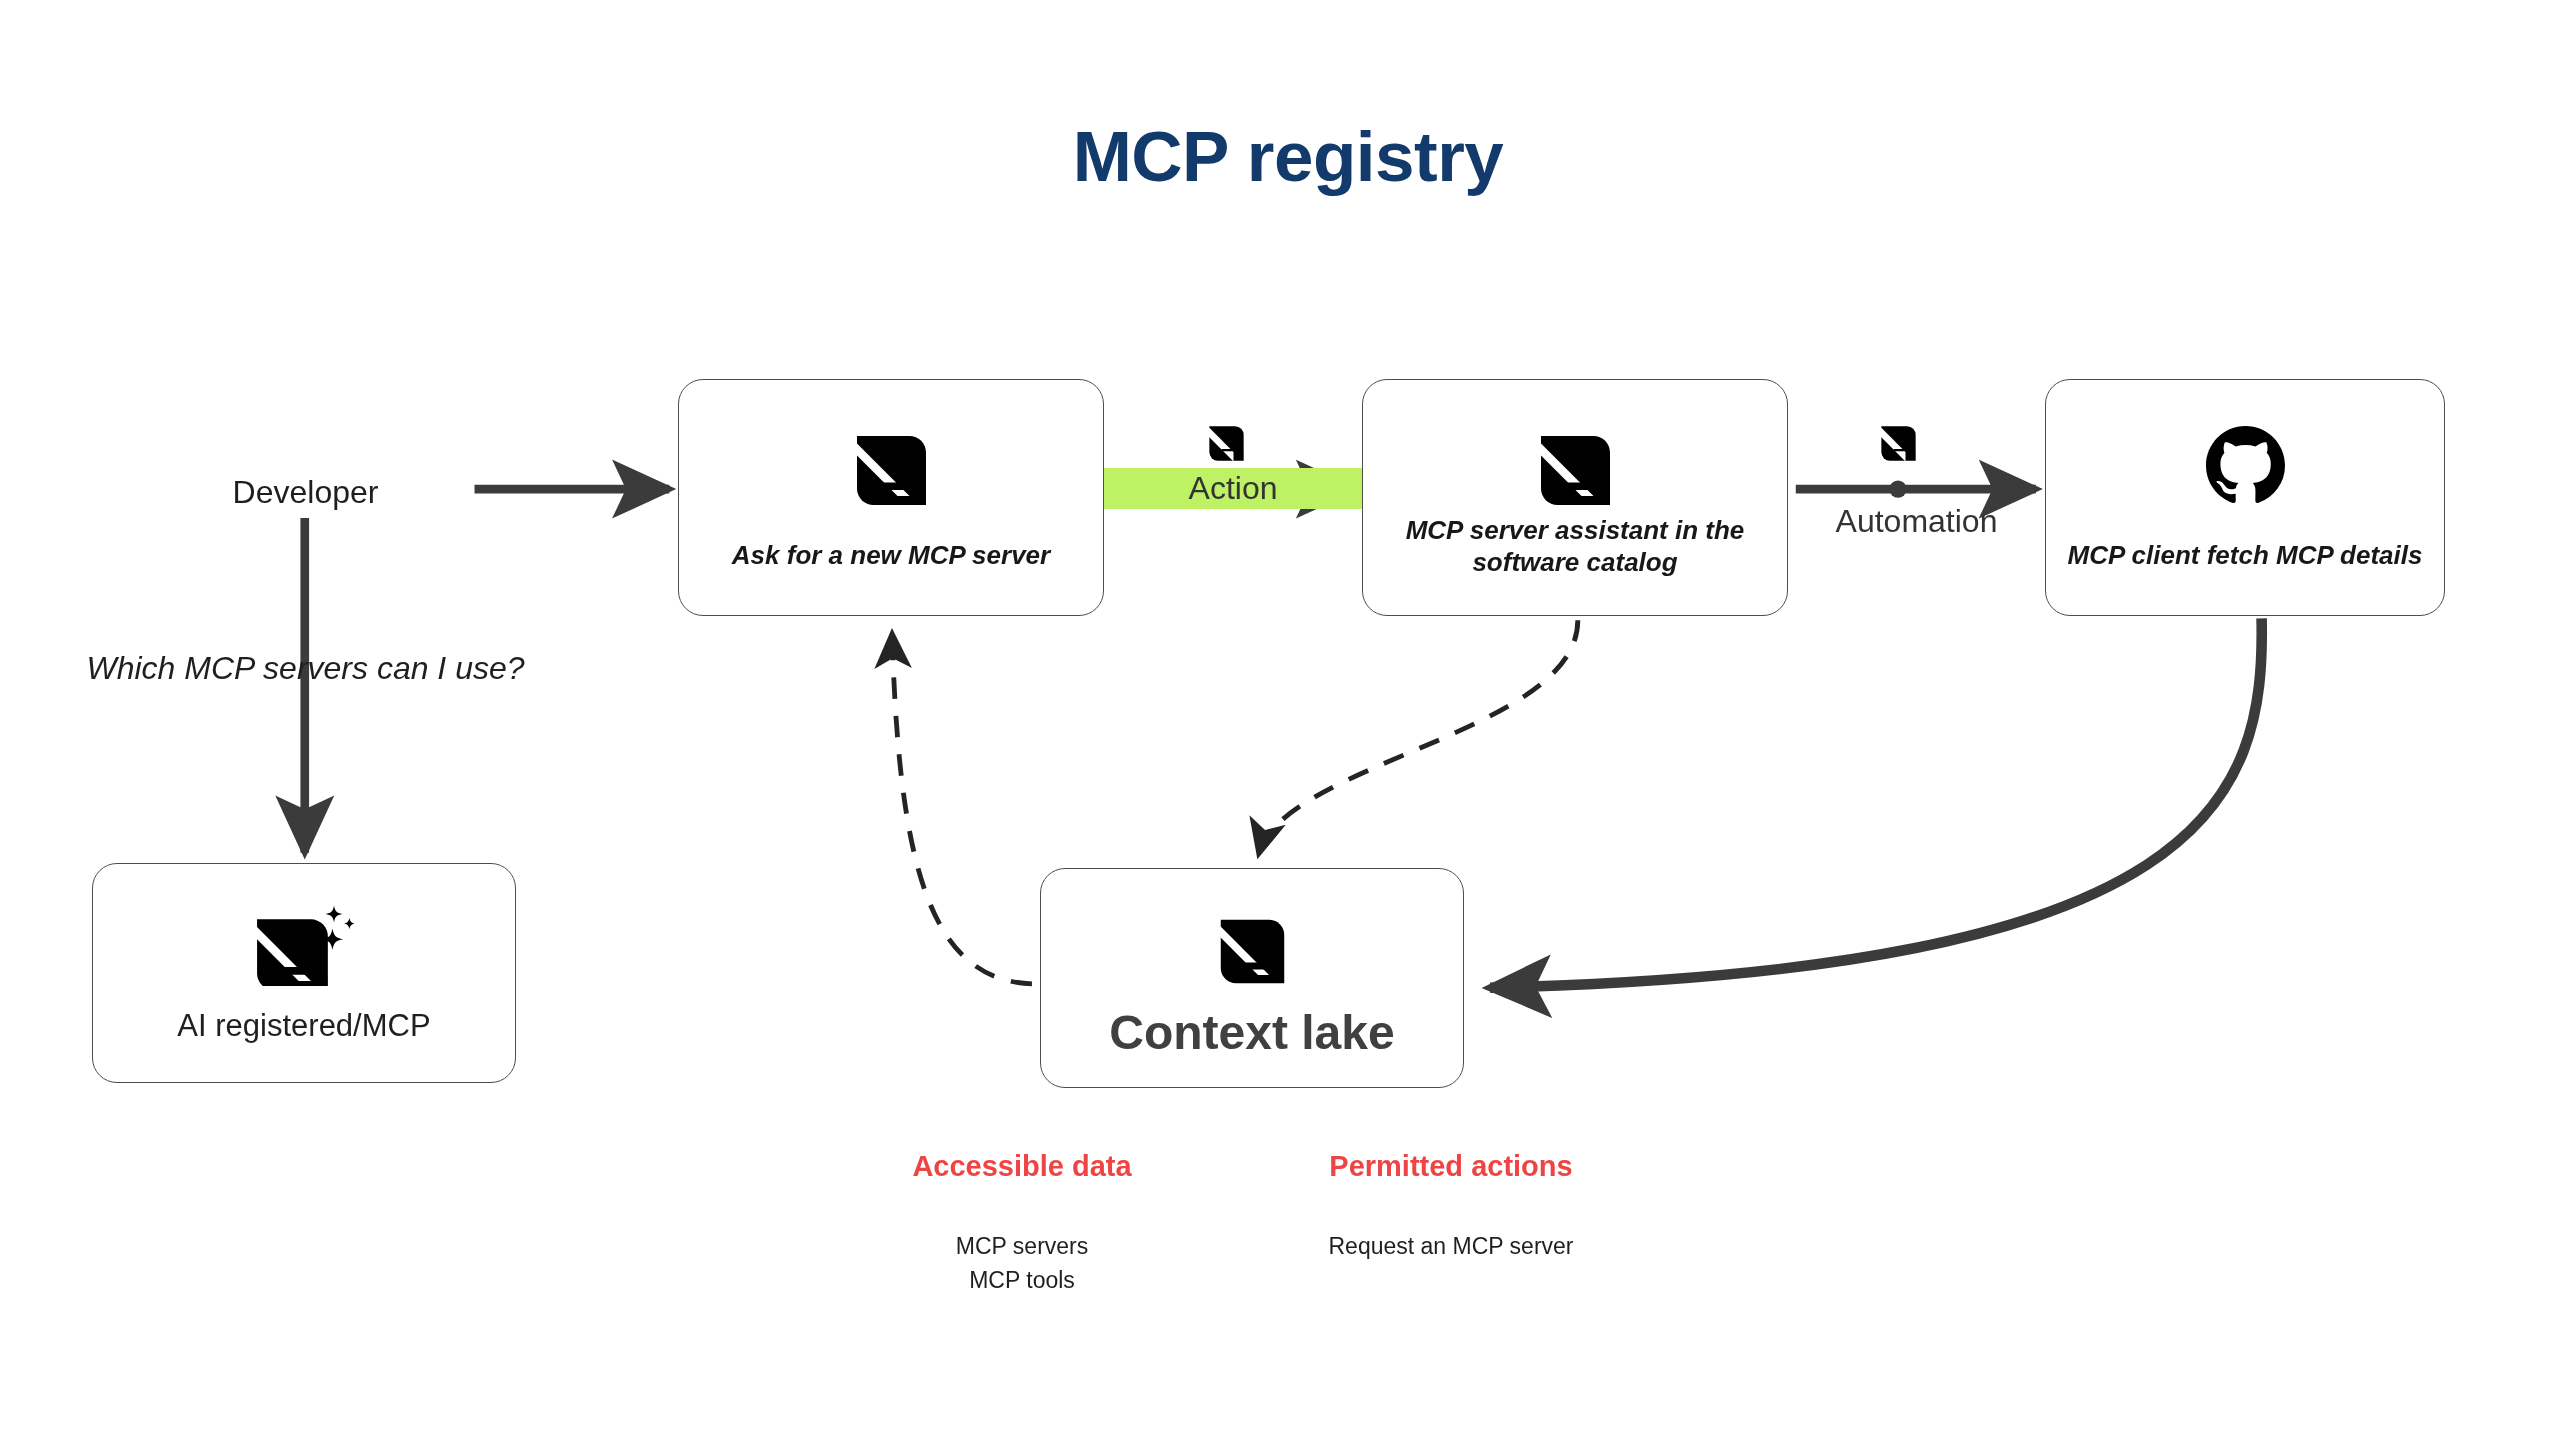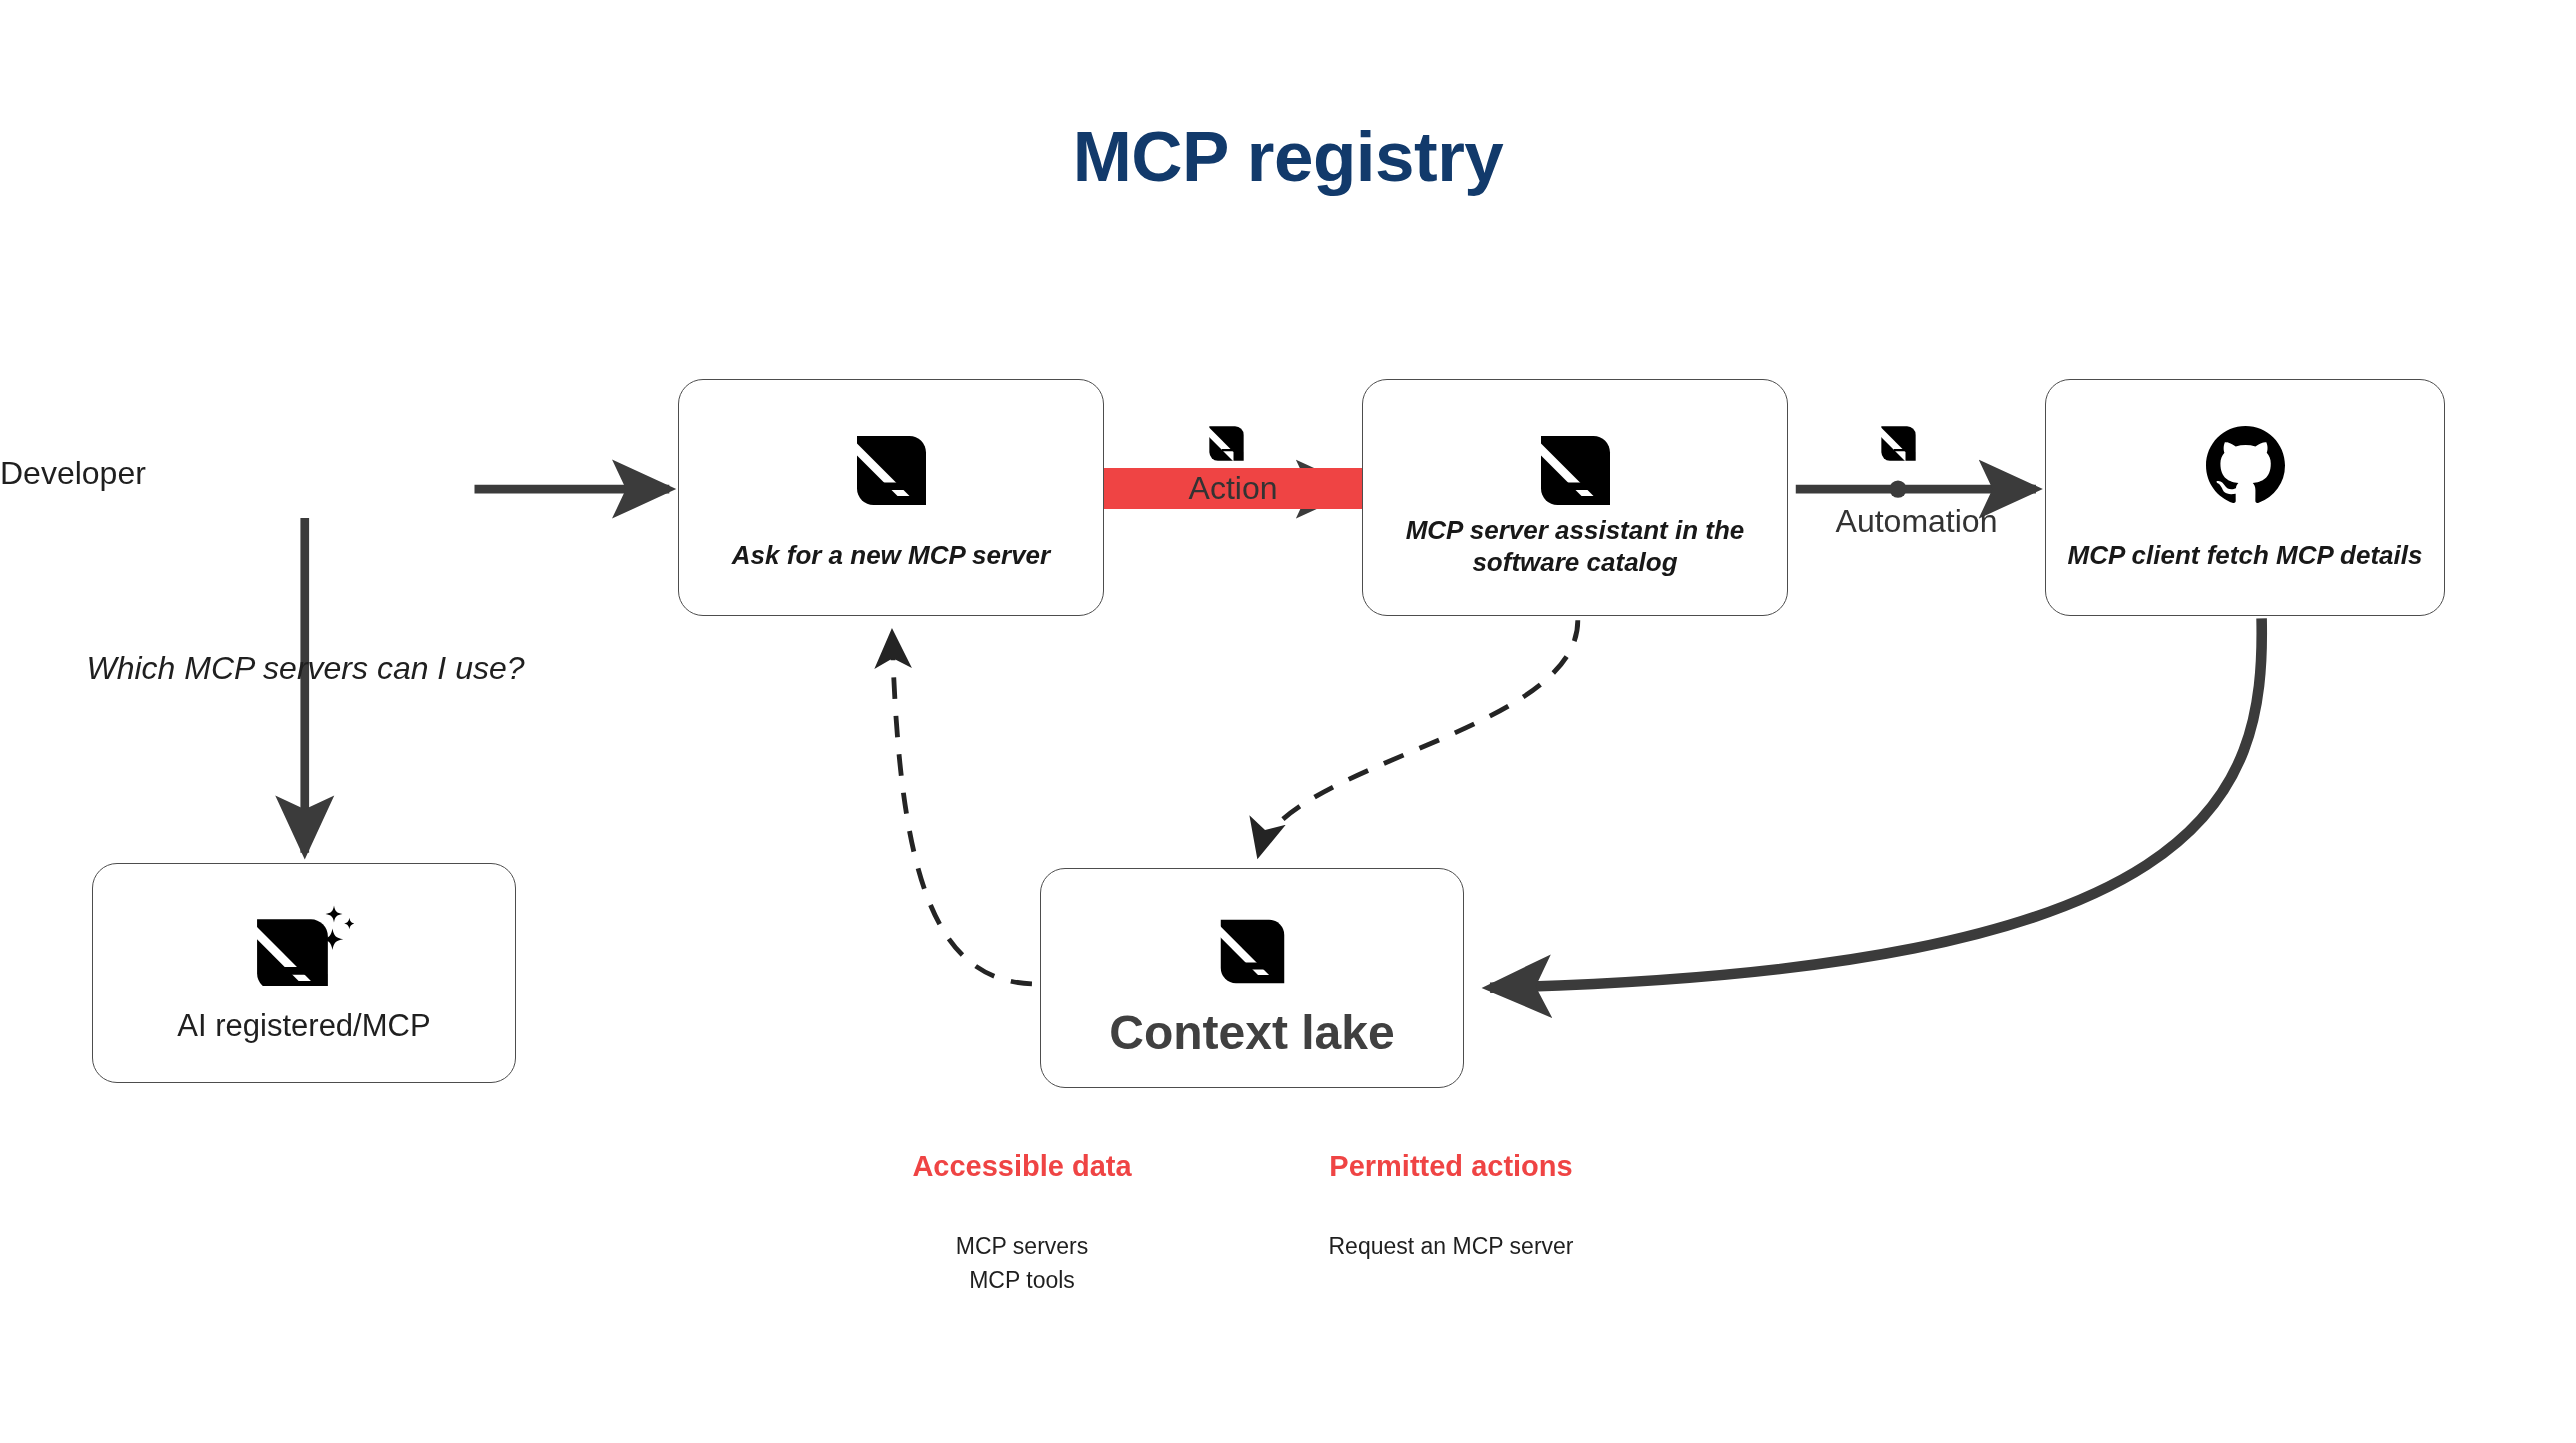--- a/index.html
+++ b/index.html
@@ -90,37 +90,38 @@
   #node-client .node-label     { top: 160px; }
   #node-assistant .node-label  { top: 143px; }
   #node-lake .node-label       { top: 135px; }
 
   
   .free-text {
     position: absolute;
     white-space: nowrap;
   }
   #developer-label {
-    left: 0; top: 455px; width: 611px;
+    left: 0; top: 474px; width: 611px;
+    text-align: center;
     font-size: 32px;
     color: #1f1f1f;
   }
   #question-label {
     left: 0; top: 650px; width: 611px;
     text-align: center;
     font-size: 32px;
     font-style: italic;
     color: #1f1f1f;
   }
   #action-label {
     left: 1104px; top: 468px; width: 258px;
     text-align: center;
     font-size: 32px;
     color: #333333;
-    background: #ef4444;
+    background: #bef264;
     padding: 1.9px 0;
   }
   #automation-label {
     left: 1788px; top: 503px; width: 257px;
     text-align: center;
     font-size: 32px;
     color: #333333;
   }
   
   .legend-col {

